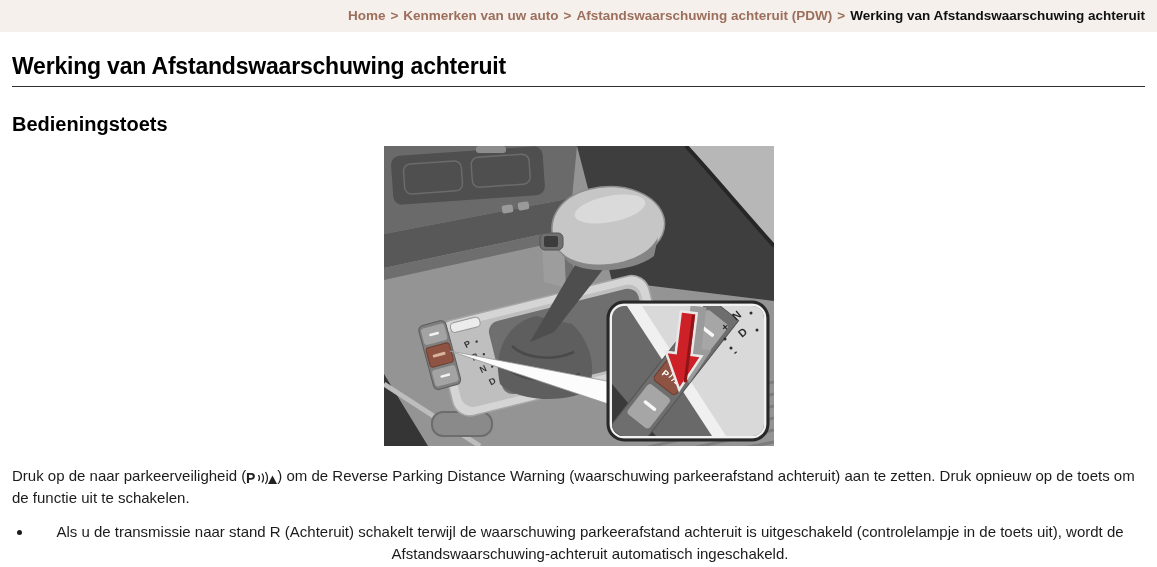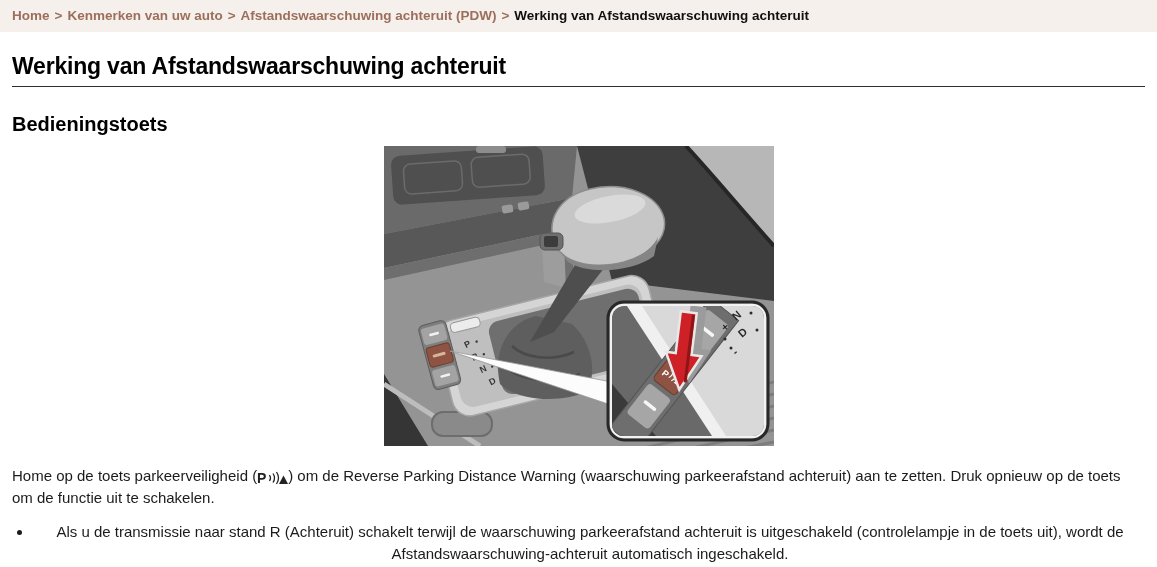--- a/index.html
+++ b/index.html
@@ -7,20 +7,21 @@
     width:1157px;height:567px;overflow:hidden;background:#ffffff;
     font-family:"Liberation Sans",sans-serif;color:#1b1b1b;
     -webkit-font-smoothing:antialiased;
   }
   
   .breadcrumb-bar{
     background:#f6f0ec;
     padding:8px 12px 9px 12px;
     font-size:13.5px;font-weight:bold;line-height:15px;
     white-space:nowrap;
+    text-align:right;
   }
   .crumb-link{color:#9c6f5c;text-decoration:none;cursor:pointer;}
   .crumb-sep{color:#9c6f5c;margin:0 5px;}
   .crumb-current{color:#101010;}
   
   .page-title{
     margin:21px 12px 0 12px;
     font-size:23px;font-weight:bold;letter-spacing:-0.2px;color:#000;
     line-height:26px;
   }
@@ -203,21 +204,21 @@
             <path d="M296,164 L312,164 L312,206 L322,206 L304,242 L286,206 L296,206 Z" transform="translate(5,-5)" fill="#9b9b9b"></path>
             <path d="M292,166 L308,166 L308,208 L318,208 L300,244 L282,208 L292,208 Z" fill="#ce2127" stroke="#e8e8e8" stroke-width="2.5"></path>
             <path d="M305,168 L305,236" stroke="#8f1418" stroke-width="3"></path>
           </g>
         </g>
       </g>
     </g>
   </svg>
 </div>
 
-<p class="body-text"><span>Home op de toets parkeerveiligheid (</span><span class="pdw-inline-icon"><svg width="31" height="16" viewBox="0 0 31 16">
+<p class="body-text"><span>Druk op de naar parkeerveiligheid (</span><span class="pdw-inline-icon"><svg width="31" height="16" viewBox="0 0 31 16">
         <text x="0" y="13" font-family="Liberation Sans, sans-serif" font-weight="bold" font-size="14" fill="#222222">P</text>
         <path d="M12.5,11 q2,-3 0,-6 M16,12.5 q3,-4.5 0,-9 M19.5,14 q4,-6 0,-12" stroke="#222222" stroke-width="1.3" fill="none"></path>
         <polygon points="22,14 31,14 26.5,5.5" fill="#222222"></polygon>
       </svg></span><span>) om de Reverse Parking Distance Warning (waarschuwing parkeerafstand achteruit) aan te zetten. Druk opnieuw op de toets om de functie uit te schakelen.</span></p>
 
 <ul class="bullet-list">
   <li>Als u de transmissie naar stand R (Achteruit) schakelt terwijl de waarschuwing parkeerafstand achteruit is uitgeschakeld (controlelampje in de toets uit), wordt de Afstandswaarschuwing-achteruit automatisch ingeschakeld.</li>
 </ul>
 
 </body></html>

